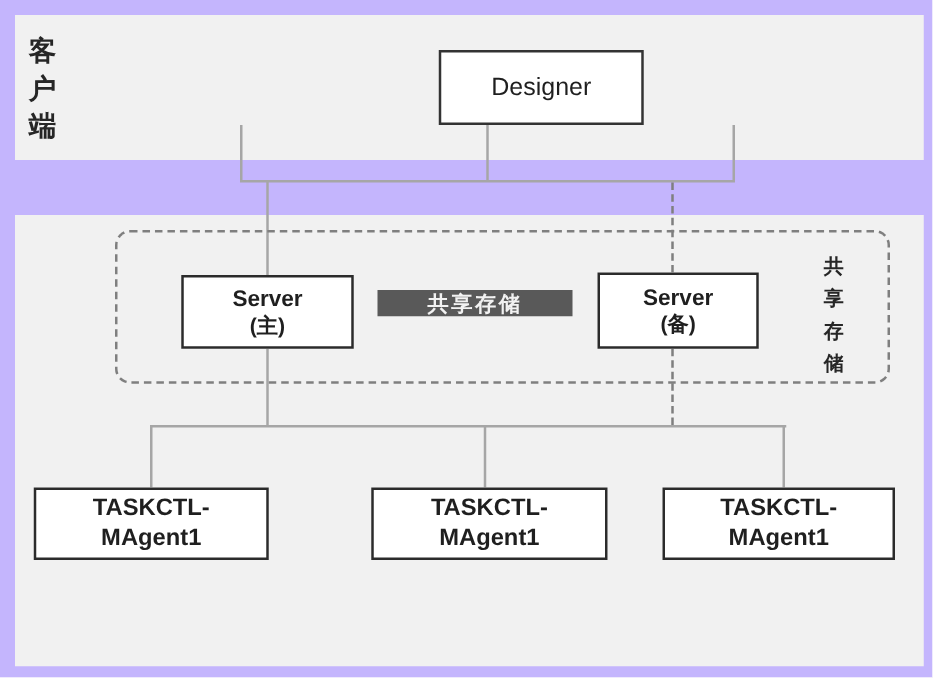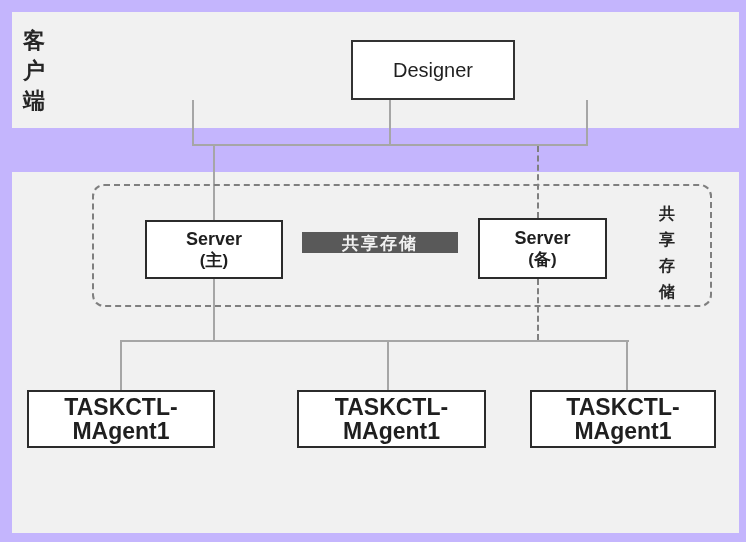--- a/index.html
+++ b/index.html
@@ -54,21 +54,21 @@
     align-items: center;
     justify-content: center;
     text-align: center;
     box-sizing: border-box;
   }
   .node.client-node { font-size: 20px; font-weight: normal; }
   .node.server-node { border-width: 2.5px; border-color: #2b2b2b; font-weight: bold; }
   .node.server-node .l1 { font-size: 18px; line-height: 22px; }
   .node.server-node .l2 { font-size: 17px; line-height: 22px; }
   .node.agent-node { border-width: 2.5px; border-color: #2b2b2b; font-weight: bold; }
-  .node.agent-node .l1, .node.agent-node .l2 { font-size: 23px; line-height: 24px; }
+  .node.agent-node .l1, .node.agent-node .l2 { font-size: 19px; line-height: 24px; }
 
   .storage {
     position: absolute;
     left: 302px; top: 232px;
     width: 156px; height: 21px;
     background: #595959;
     color: #f2f2f2;
     font-size: 17px;
     font-weight: bold;
     letter-spacing: 2px;

